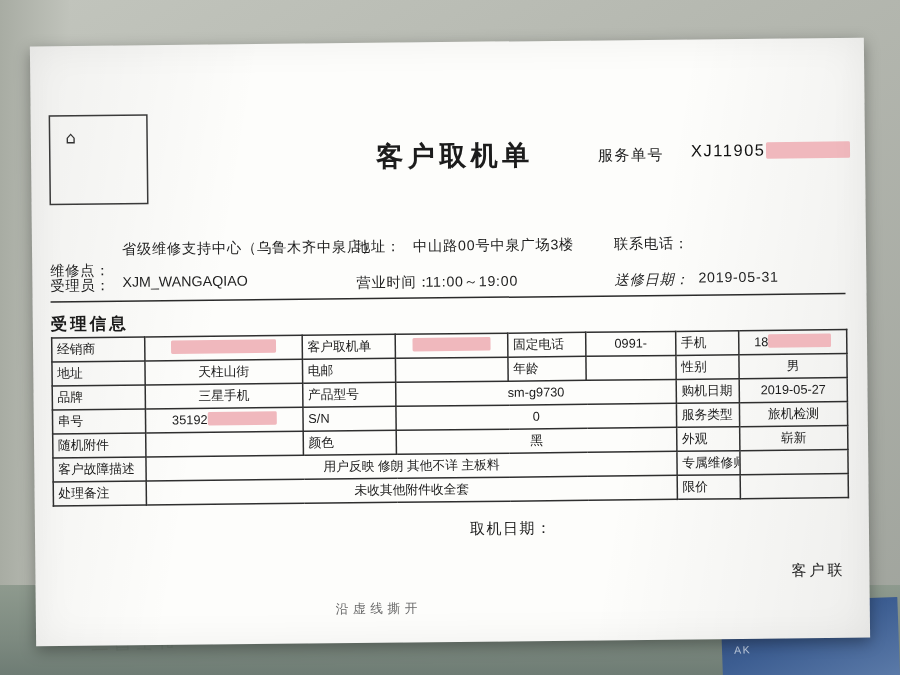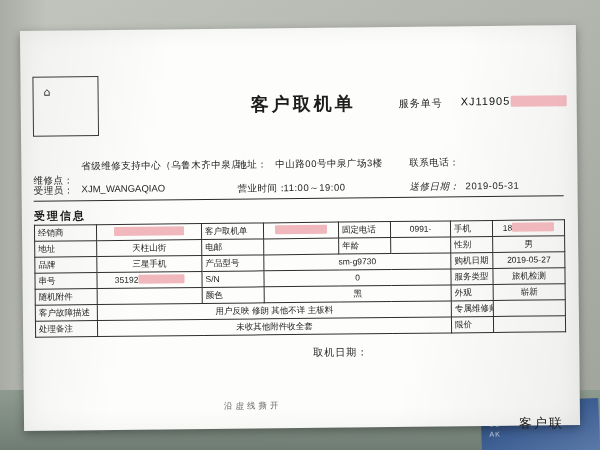--- a/index.html
+++ b/index.html
@@ -92,21 +92,21 @@
   td.lbl{}
   td.val{text-align:center;}
   .blank-red{background:#f0b8bd;display:inline-block;height:9px;width:58px;border-radius:1px;vertical-align:-1px;}
   .sign-line{
     position:absolute;font-size:10px;color:#1f1f1f;letter-spacing:1px;
   }
   .foot-note{
     position:absolute;left:200px;top:372px;font-size:8.5px;color:#6a6a6a;letter-spacing:3px;
   }
   .copy-tag{
-    position:absolute;right:16px;top:348px;font-size:13px;color:#222;letter-spacing:2px;margin-top:41px;
+    position:absolute;right:16px;top:348px;font-size:10px;color:#222;letter-spacing:2px;
   }
   
   .mirror-text{
     position:absolute;left:60px;bottom:14px;font-size:13px;color:#6d7a70;
     opacity:.5;transform:scaleY(-1) rotate(2deg);letter-spacing:2px;
   }
   .edge-shadow{
     position:absolute;left:22px;top:28px;width:556px;height:400px;
     box-shadow:inset 0 0 26px rgba(0,0,0,.06);pointer-events:none;
     transform:rotate(-0.6deg);

